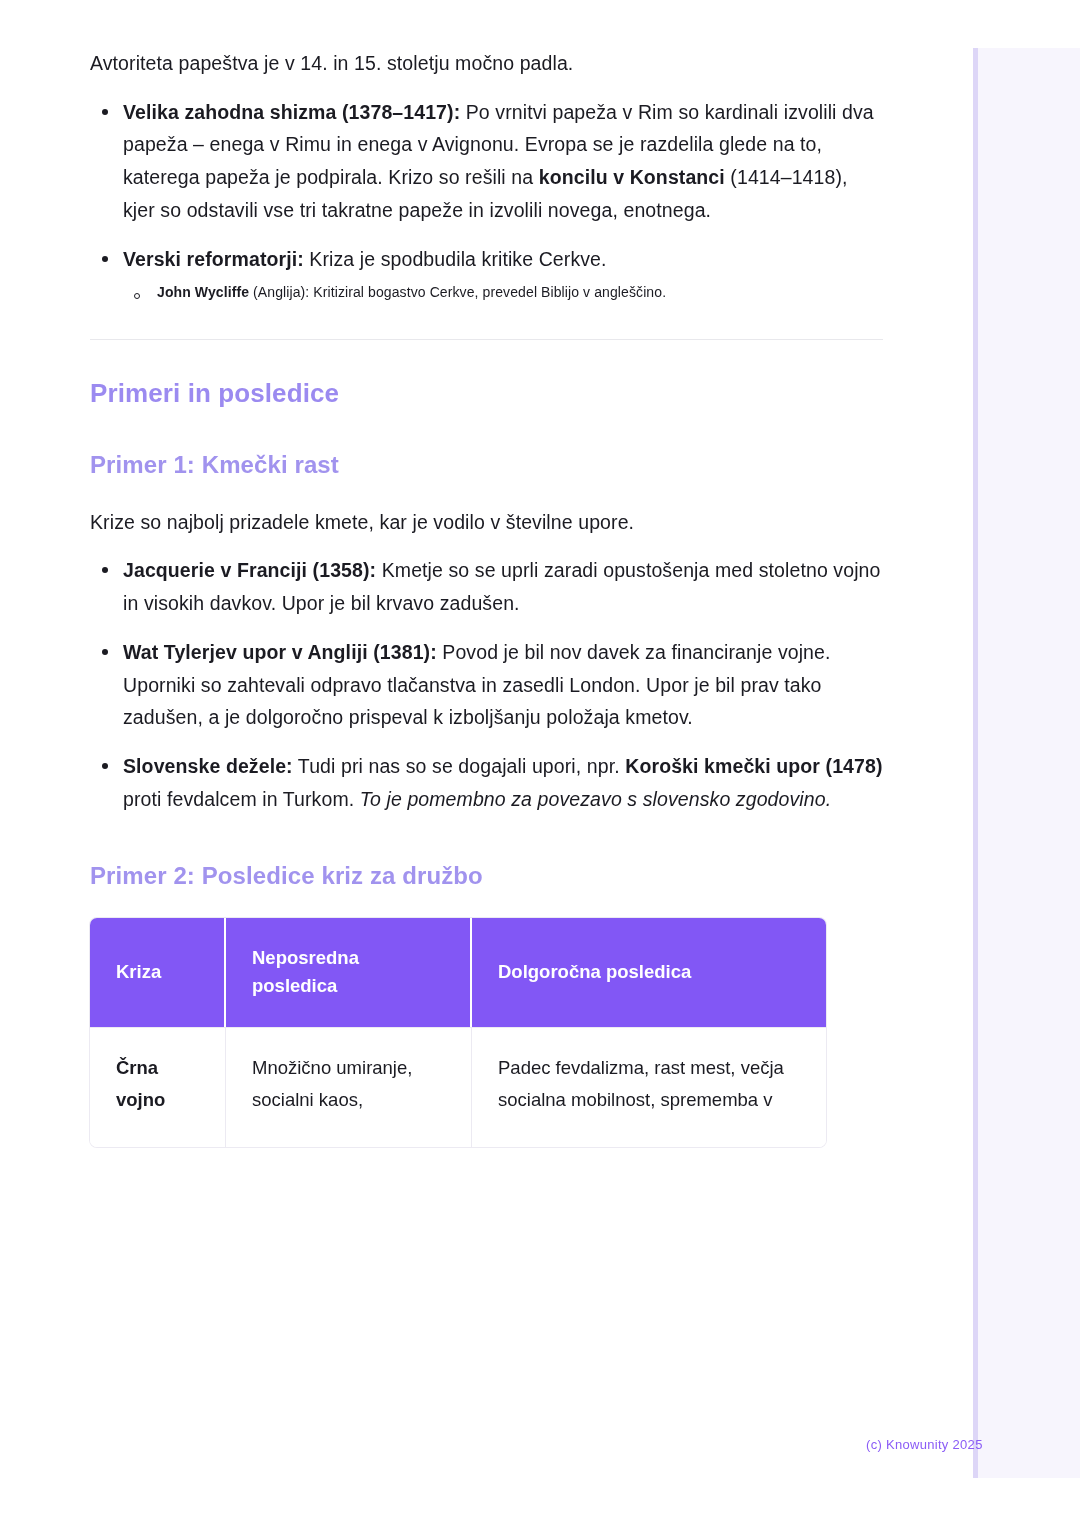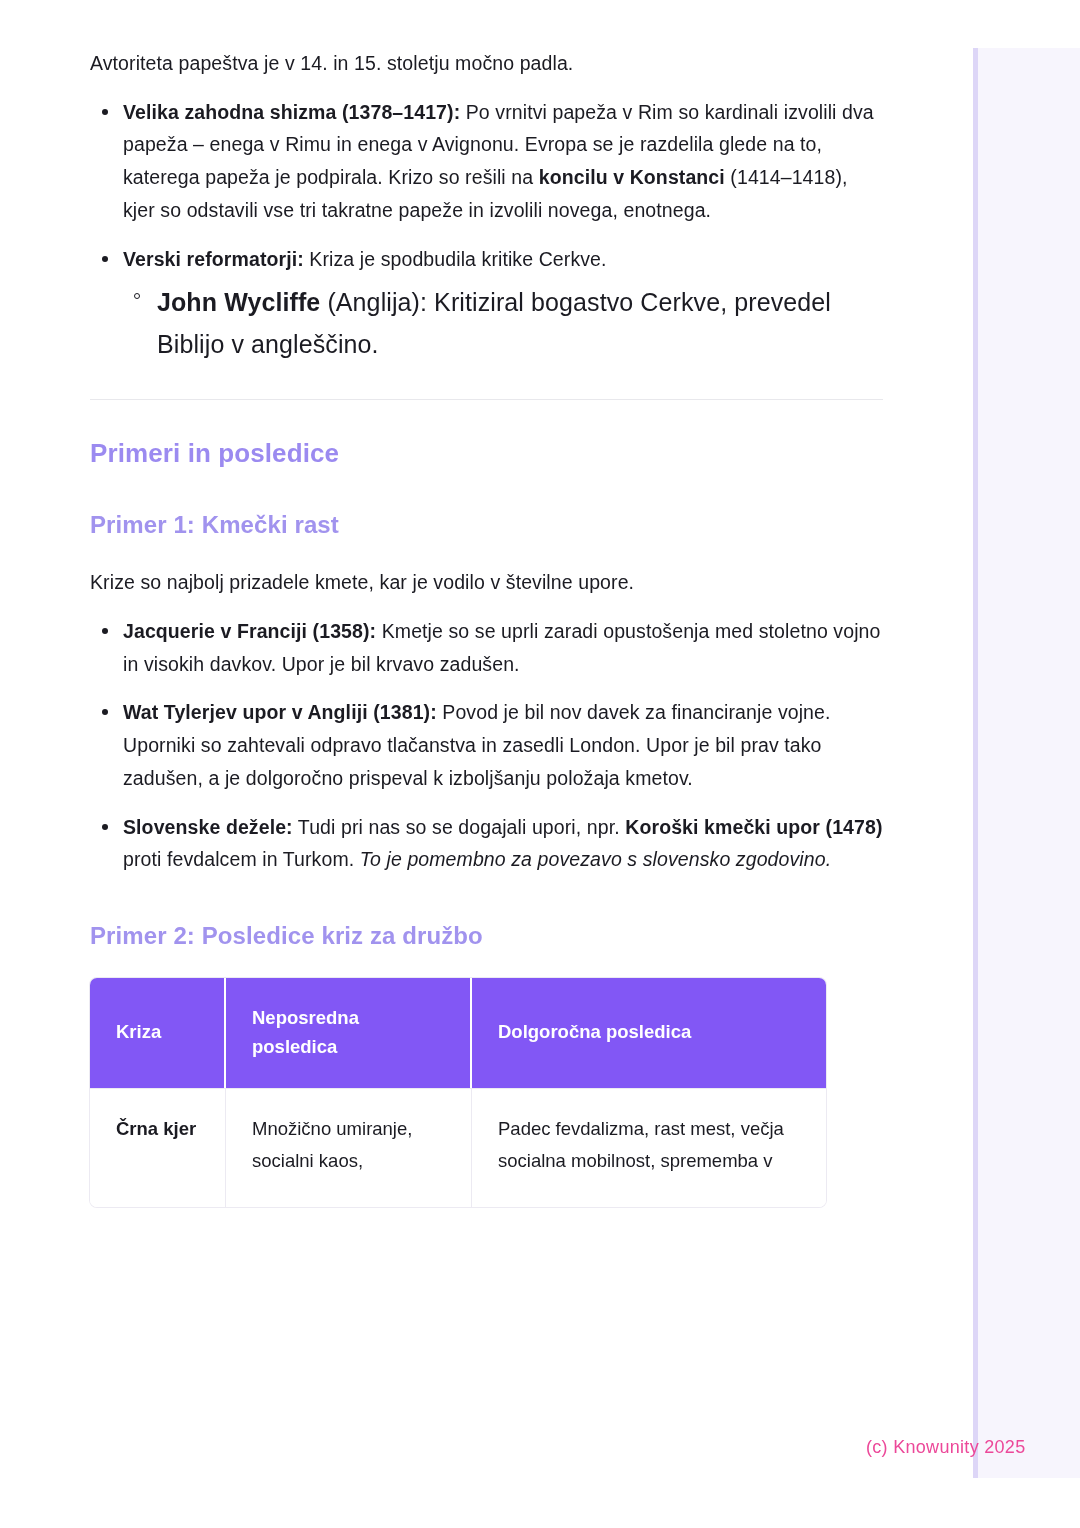--- a/index.html
+++ b/index.html
@@ -72,21 +72,21 @@
   }
 
   ul.lvl2 {
     list-style: none;
     margin: 6px 0 0 0;
     padding: 0;
   }
   ul.lvl2 > li {
     position: relative;
     padding-left: 34px;
-    font-size: 25px;
+    font-size: 14px;
     line-height: 1.68;
     margin-bottom: 16px;
     color: #1b1b22;
   }
   ul.lvl2 > li:last-child { margin-bottom: 0; }
   ul.lvl2 > li::before {
     content: "";
     position: absolute;
     left: 11px;
     top: 12px;
@@ -161,22 +161,22 @@
     border-right: 1px solid #eceaf2;
     border-top: 1px solid #eceaf2;
   }
   table.data-table tbody td:last-child { border-right: none; }
   table.data-table tbody td.rowhead { font-weight: 700; }
 
   .watermark {
     position: absolute;
     left: 866px;
     top: 1437px;
-    font-size: 18px;
-    color: #ec4899;
+    font-size: 13px;
+    color: #8b5cf6;
     letter-spacing: 0.3px;
     white-space: nowrap;
     z-index: 5;
     text-align: center;
   }
 </style>
 </head>
 <body>
 
 <div class="side-panel"></div>
@@ -233,21 +233,21 @@
     </colgroup>
     <thead>
       <tr>
         <th>Kriza</th>
         <th>Neposredna posledica</th>
         <th>Dolgoročna posledica</th>
       </tr>
     </thead>
     <tbody>
       <tr>
-        <td class="rowhead">Črna kjer</td>
+        <td class="rowhead">Črna vojno</td>
         <td>Množično umiranje, socialni kaos,</td>
         <td>Padec fevdalizma, rast mest, večja socialna mobilnost, sprememba v</td>
       </tr>
     </tbody>
   </table>
 
 </div>
 
 <div class="watermark">(c) Knowunity 2025</div>
 

